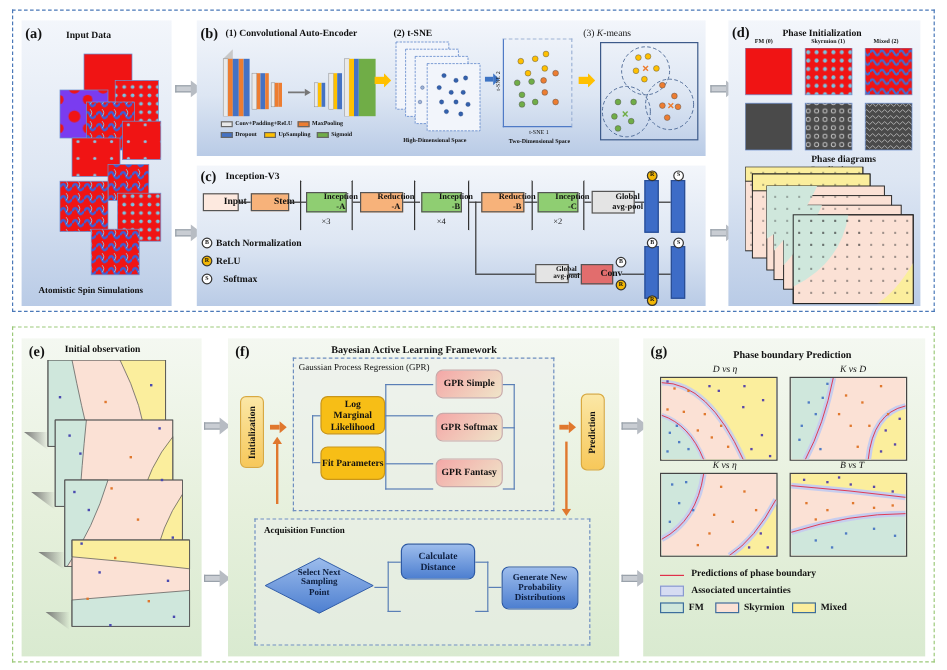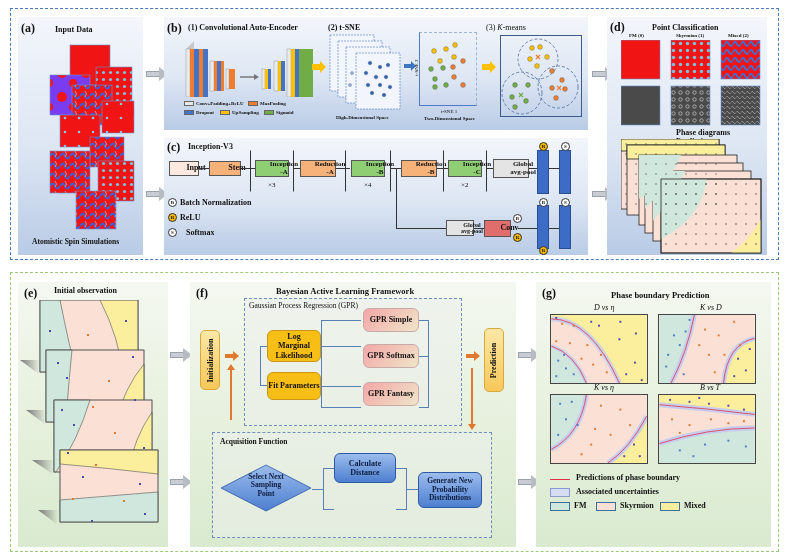--- a/index.html
+++ b/index.html
@@ -329,21 +329,21 @@
     <div class="shaft"></div>
     <div class="head"></div>
   </div>
 <div class="garrow" style="left:592px;top:188px;">
     <div class="shaft"></div>
     <div class="head"></div>
   </div>
 
 <div class="abs panel-blue" style="left:607px;top:17px;width:160px;height:238px;">
   <div class="abs plabel" style="left:3px;top:3px;">(d)</div>
-  <div class="abs ptitle" style="left:45px;top:6px;font-size:8px;">Point Classification</div>
+  <div class="abs ptitle" style="left:45px;top:6px;font-size:8px;">Phase Initialization</div>
   <div class="abs tiny" style="left:22px;top:16px;">FM (0)</div>
   <div class="abs tiny" style="left:69px;top:16px;">Skyrmion (1)</div>
   <div class="abs tiny" style="left:121px;top:16px;">Mixed (2)</div>
   <svg class="abs" style="left:14px;top:23px;" width="140" height="86" viewBox="0 0 140 86">
     <defs>
       <pattern id="dskd" width="7" height="7" patternUnits="userSpaceOnUse">
           <rect width="7" height="7" fill="#f01414"></rect>
           <circle cx="3.5" cy="3.5" r="1.7" fill="#7cc3e0"></circle>
         </pattern>
       <pattern id="dmaze" width="8" height="8" patternUnits="userSpaceOnUse">

